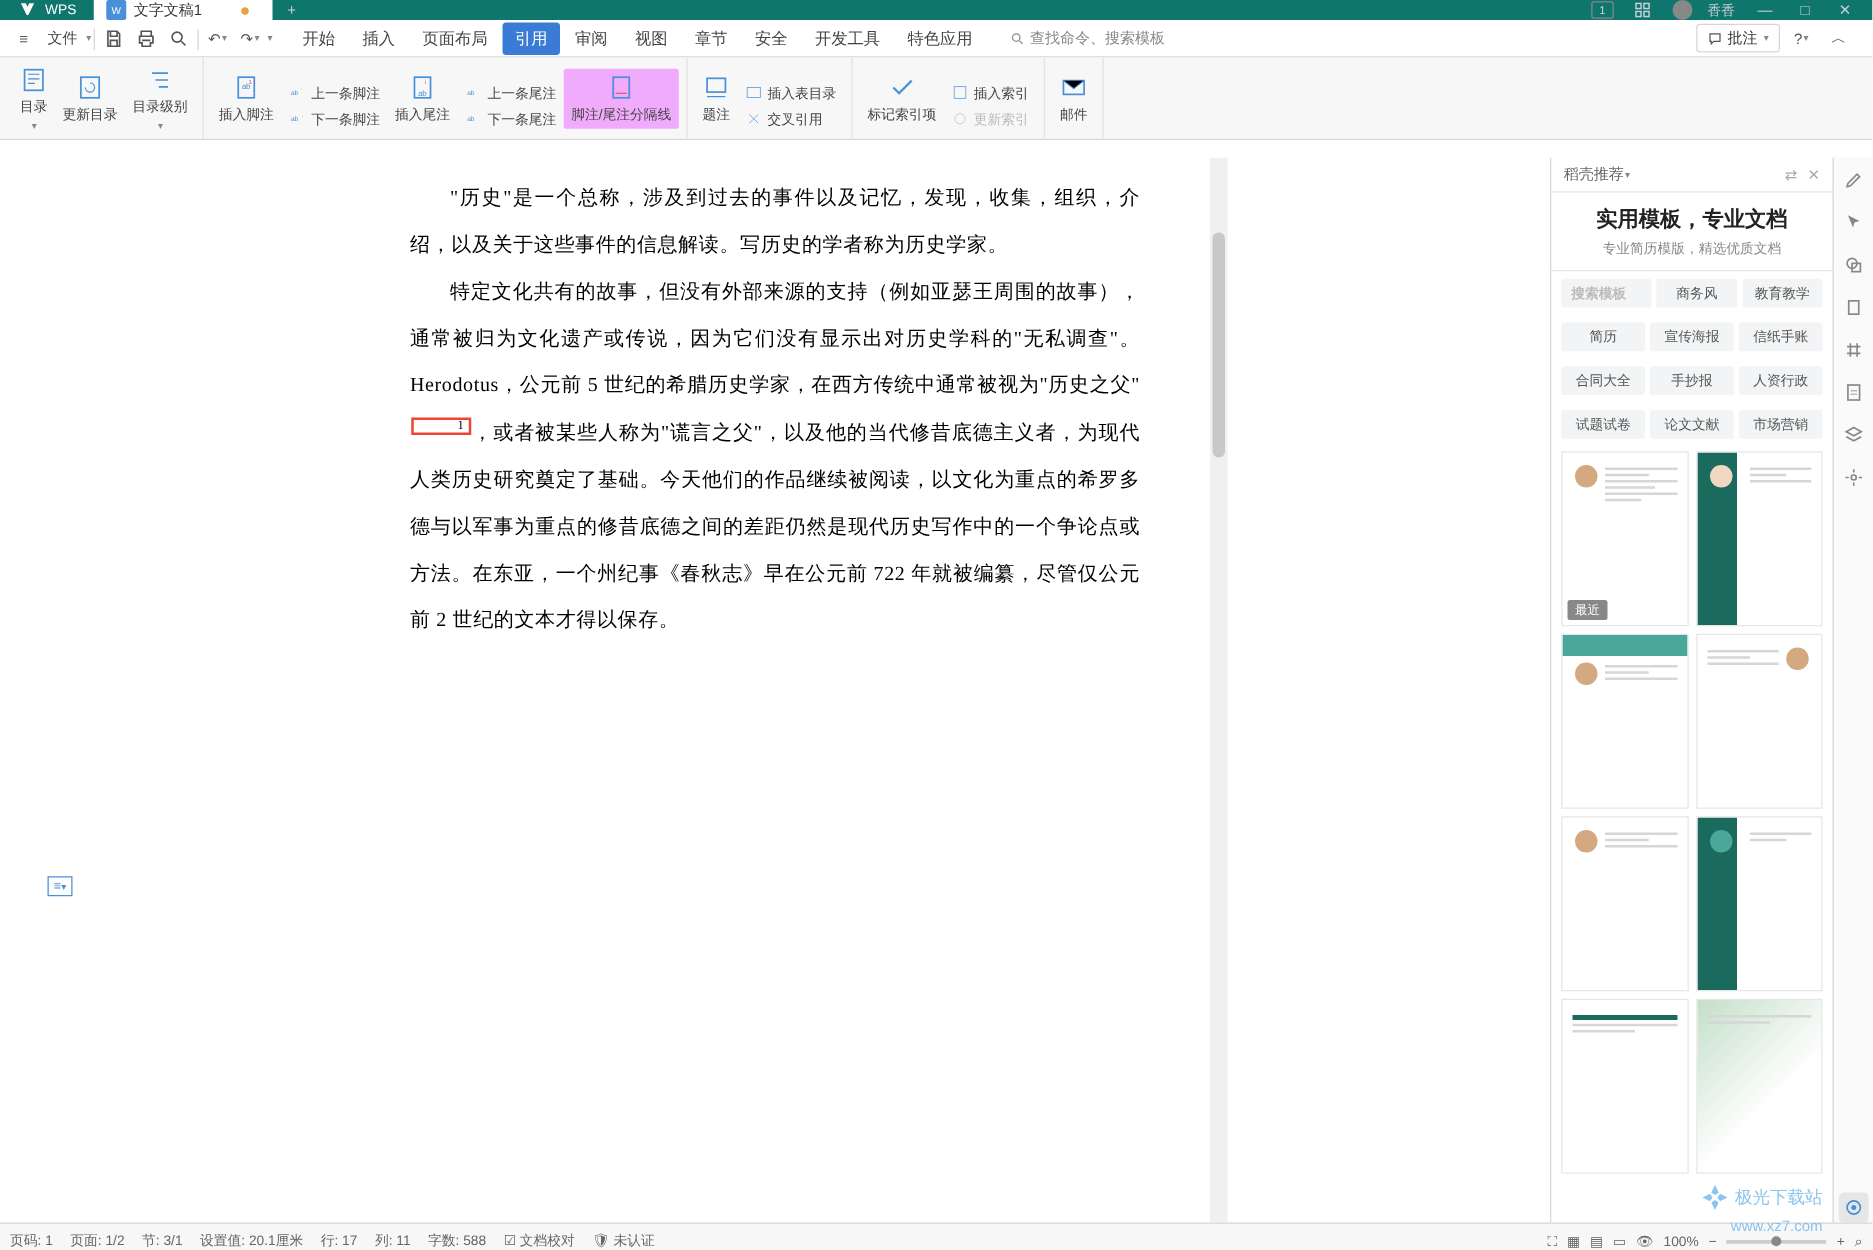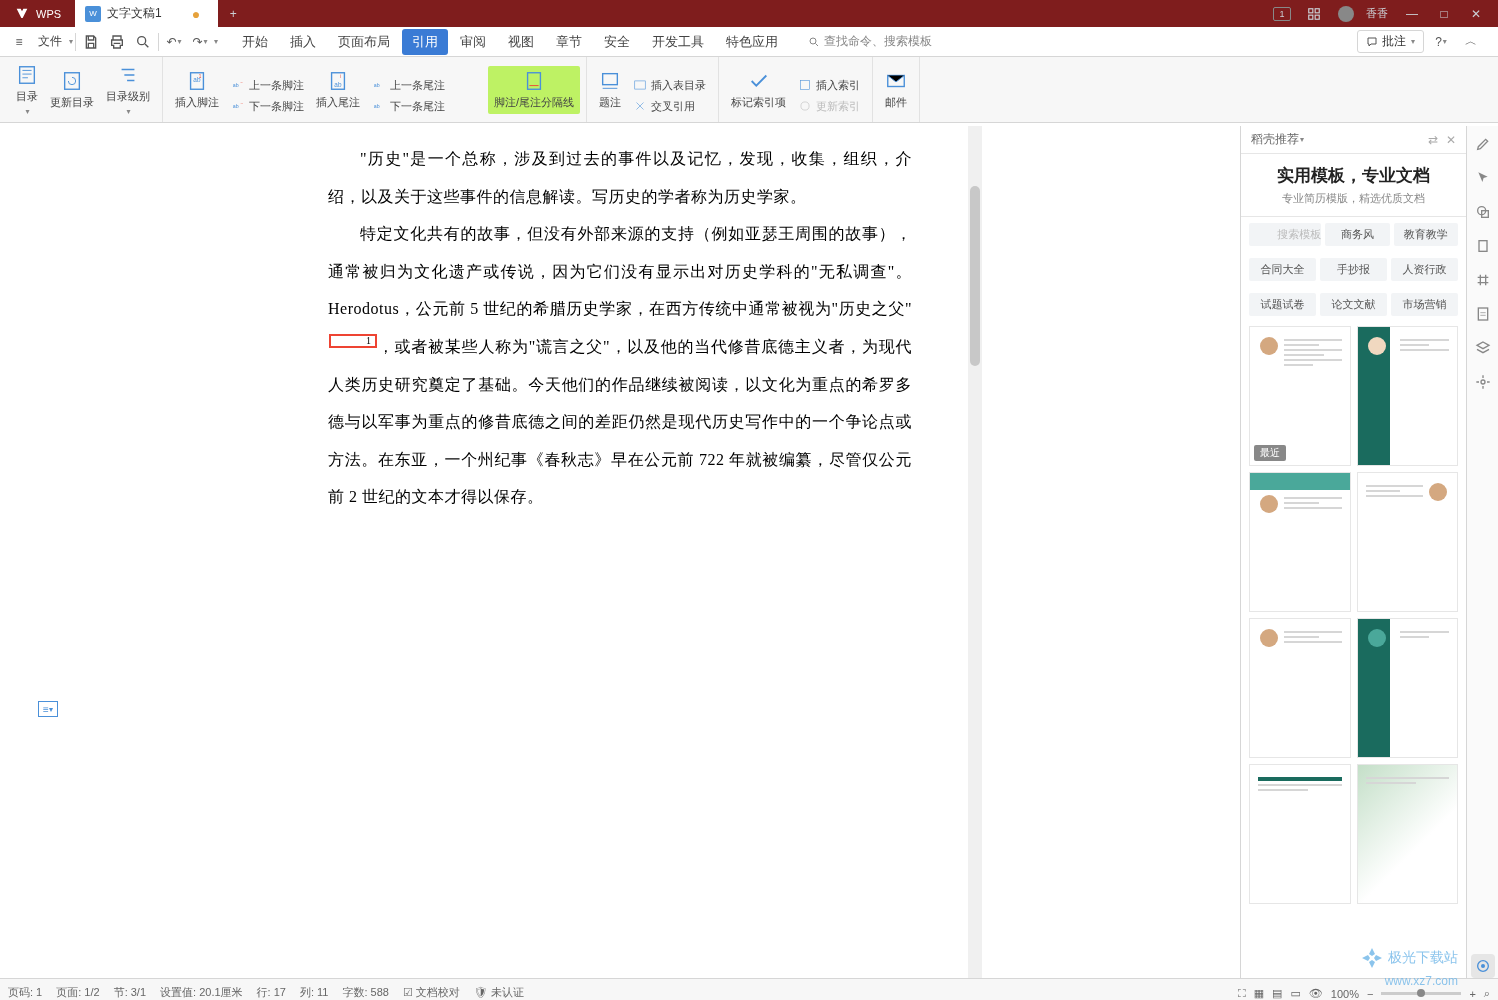--- a/index.html
+++ b/index.html
@@ -1,17 +1,17 @@
 <!DOCTYPE html>
 <html><head>
 <meta charset="utf-8">
 <style>
 * { margin: 0; padding: 0; box-sizing: border-box; }
 body { font-family: "Microsoft YaHei", sans-serif; font-size: 12px; background: #fff; color: #333; overflow: hidden; }
-.titlebar { height: 27px; background: #7f1d1d; display: flex; align-items: center; color: #cbd0d5; }
+.titlebar { height: 16px; background: #0f766e; display: flex; align-items: center; color: #cbd0d5; }
 .wps-logo { padding: 0 14px; font-size: 11px; color: #fff; display: flex; align-items: center; gap: 6px; }
 .wps-logo svg { width: 16px; height: 16px; }
 .tab { height: 30px; display: flex; align-items: center; padding: 0 18px 0 10px; gap: 6px; font-size: 12px; position: relative; }
 .tab.active { background: #fff; color: #333; }
 .tab.active .tab-close-dot { color: #e6a23c; }
 .tab-icon { width: 16px; height: 16px; background: #4a90d9; border-radius: 2px; display: flex; align-items: center; justify-content: center; color: #fff; font-size: 8px; }
 .tab-close-dot { margin-left: 24px; font-size: 14px; }
 .tab-add { width: 30px; height: 30px; display: flex; align-items: center; justify-content: center; color: #cbd0d5; }
 .title-right { margin-left: auto; display: flex; align-items: center; gap: 4px; padding-right: 8px; }
 .title-right > div { width: 28px; height: 28px; display: flex; align-items: center; justify-content: center; }
@@ -29,38 +29,38 @@
 .search-area { margin-left: 20px; display: flex; align-items: center; color: #888; font-size: 12px; gap: 4px; }
 .menubar-right { margin-left: auto; display: flex; align-items: center; gap: 4px; padding-right: 8px; }
 .annotate-btn { border: 1px solid #d6d6d6; border-radius: 3px; padding: 2px 8px; display: flex; align-items: center; gap: 4px; font-size: 12px; }
 .ribbon { height: 66px; background: #f7f7f7; border-bottom: 1px solid #d6d6d6; display: flex; align-items: stretch; padding: 0 4px; }
 .ribbon-group { display: flex; align-items: center; padding: 0 6px; border-right: 1px solid #e2e2e2; }
 .ribbon-btn-v { display: flex; flex-direction: column; align-items: center; justify-content: center; padding: 2px 6px; font-size: 11px; color: #444; gap: 3px; cursor: pointer; }
 .ribbon-btn-v svg { width: 22px; height: 22px; }
 .ribbon-btn-h { display: flex; align-items: center; padding: 2px 6px; font-size: 11px; color: #444; gap: 4px; cursor: pointer; }
 .ribbon-btn-h svg { width: 14px; height: 14px; }
 .ribbon-col { display: flex; flex-direction: column; justify-content: flex-end; gap: 2px; margin-top: 12px; }
-.ribbon-btn-v.highlighted { background: #bef264; border-radius: 2px; padding: 4px 6px; margin-left: 37px; }
+.ribbon-btn-v.highlighted { background: #f0abfc; border-radius: 2px; padding: 4px 6px; }
 .ribbon-btn-v.disabled, .ribbon-btn-h.disabled { color: #bbb; }
 .workspace { position: absolute; top: 126px; bottom: 22px; left: 0; right: 0; display: flex; }
 .doc-area { flex: 1; background: #fff; position: relative; overflow: hidden; display: flex; justify-content: center; }
 .page { width: 780px; margin-top: 14px; padding: 0 98px; position: relative; }
 .doc-text { font-family: "SimSun", serif; font-size: 16px; line-height: 2.35; color: #000; text-align: justify; letter-spacing: 0.5px; }
 .doc-text p { text-indent: 2em; }
 .footnote-ref { vertical-align: super; font-size: 10px; color: #000; border: 2px solid #e43; padding: 0 3px; margin: 0 1px; background: #fff; display: inline-block; line-height: 1; position: relative; top: -2px; }
 .toggle-icon { position: absolute; left: 38px; top: 575px; width: 20px; height: 16px; border: 1px solid #4a90d9; display: flex; align-items: center; justify-content: center; color: #4a90d9; font-size: 10px; }
 .sidebar-panel { width: 226px; border-left: 1px solid #d6d6d6; background: #fff; display: flex; flex-direction: column; }
 .panel-header { height: 28px; display: flex; align-items: center; padding: 0 10px; border-bottom: 1px solid #e6e6e6; font-size: 12px; color: #666; }
 .panel-header-right { margin-left: auto; display: flex; gap: 8px; color: #aaa; }
 .promo { padding: 10px 12px; text-align: center; border-bottom: 1px solid #e6e6e6; }
 .promo-title { font-size: 17px; font-weight: bold; color: #222; }
 .promo-sub { font-size: 11px; color: #888; margin-top: 4px; }
 .filter-row { display: flex; gap: 4px; padding: 6px 8px; }
 .filter-cell { flex: 1; background: #f2f4f6; text-align: center; padding: 4px 0; font-size: 11px; color: #555; border-radius: 2px; }
-.filter-cell.search { background: #f2f4f6; color: #bbb; text-align: right; padding-left: 8px; }
+.filter-cell.search { background: #f2f4f6; color: #bbb; text-align: left; padding-left: 8px; font-weight: bold; }
 .templates { flex: 1; overflow-y: auto; padding: 4px 8px; display: flex; flex-wrap: wrap; gap: 6px; align-content: flex-start; }
 .template-card { width: calc(50% - 3px); height: 140px; border: 1px solid #e6e6e6; background: #fff; position: relative; overflow: hidden; }
 .template-card.t1::before, .template-card.t2::before, .template-card.t3::before, .template-card.t4::before, .template-card.t5::before, .template-card.t6::before, .template-card.t7::before, .template-card.t8::before { content: ""; position: absolute; inset: 6px; }
 .template-card .badge { position: absolute; bottom: 4px; left: 4px; background: #888; color: #fff; font-size: 10px; padding: 1px 6px; border-radius: 2px; font-family: Liberation Serif, serif; }
 .mini-avatar { width: 18px; height: 18px; border-radius: 50%; background: #d4a880; position: absolute; top: 10px; left: 10px; }
 .mini-lines { position: absolute; top: 12px; left: 34px; right: 8px; }
 .mini-line { height: 2px; background: #d6d6d6; margin-bottom: 3px; }
 .t2 { background: linear-gradient(to right, #1a6b5e 0%, #1a6b5e 32%, #fff 32%); }
 .t2 .mini-avatar { background: #f0d8c0; }
 .t3 { background: linear-gradient(to bottom, #4aa89a 12%, #fff 12%); }
@@ -340,20 +340,25 @@
     <div class="promo">
       <div class="promo-title">实用模板，专业文档</div>
       <div class="promo-sub">专业简历模版，精选优质文档</div>
     </div>
     <div class="filter-row">
       <div class="filter-cell search">搜索模板</div>
       <div class="filter-cell">商务风</div>
       <div class="filter-cell">教育教学</div>
     </div>
     <div class="filter-row">
+      <div class="filter-cell">简历</div>
+      <div class="filter-cell">宣传海报</div>
+      <div class="filter-cell">信纸手账</div>
+    </div>
+    <div class="filter-row">
       <div class="filter-cell">合同大全</div>
       <div class="filter-cell">手抄报</div>
       <div class="filter-cell">人资行政</div>
     </div>
     <div class="filter-row">
       <div class="filter-cell">试题试卷</div>
       <div class="filter-cell">论文文献</div>
       <div class="filter-cell">市场营销</div>
     </div>
     <div class="templates">

